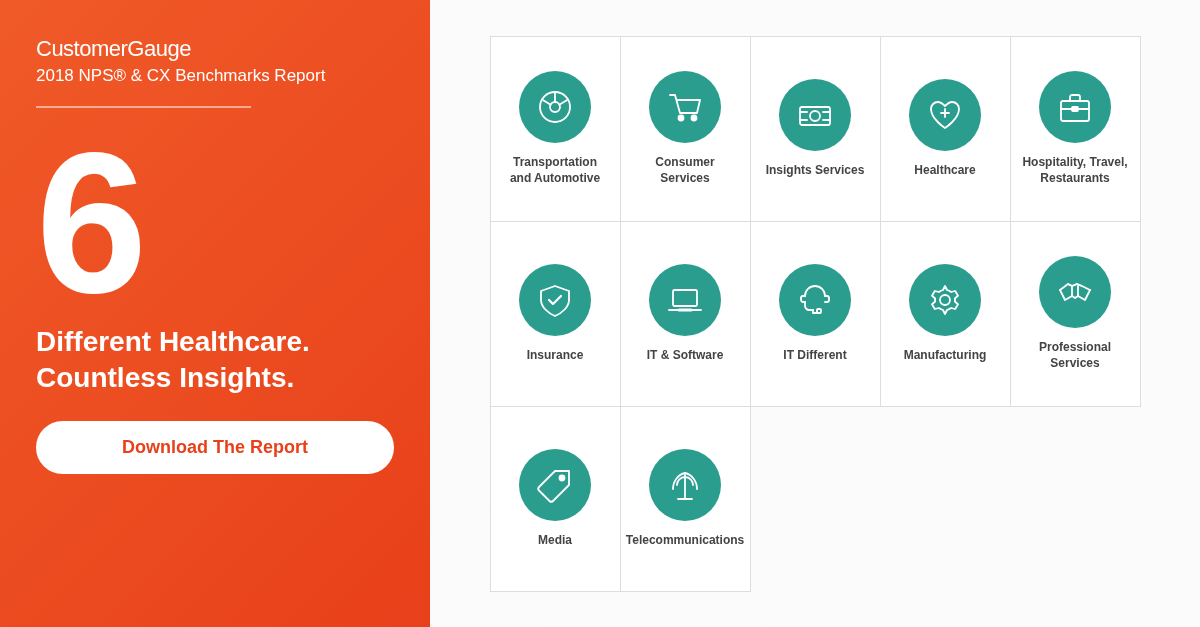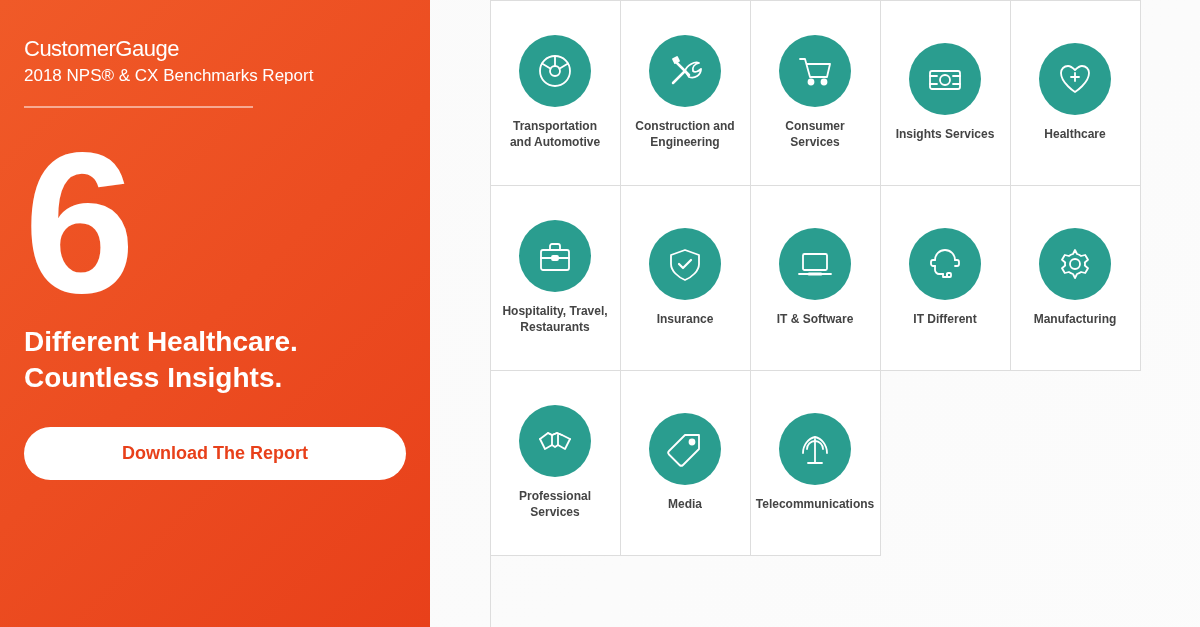--- a/index.html
+++ b/index.html
@@ -12,21 +12,21 @@
       background: #fff;
     }
 
     
     .left-panel {
       width: 430px;
       min-width: 430px;
       background: linear-gradient(135deg, #f05a28 0%, #e8401a 100%);
       display: flex;
       flex-direction: column;
-      padding: 36px 24px;
+      padding: 36px 36px;
       position: relative;
     }
 
     .brand-logo {
       font-size: 22px;
       font-weight: 900;
       color: #fff;
       letter-spacing: -0.5px;
     }
 
@@ -61,39 +61,40 @@
     .tagline {
       font-size: 28px;
       color: #fff;
       font-weight: 700;
       line-height: 1.3;
       margin-top: 16px;
     }
 
     .download-btn {
       display: inline-block;
-      margin-top: 30px;
+      margin-top: 24px;
       padding: 16px 40px;
       background: #fff;
       color: #e8401a;
       font-size: 18px;
       font-weight: 700;
       border-radius: 40px;
       text-align: center;
       cursor: pointer;
       border: none;
       text-decoration: none;
       width: 100%;
     }
 
     
     .right-panel {
       flex: 1;
       background: #fff;
       display: flex;
+      align-items: center;
       justify-content: center;
       position: relative;
       overflow: hidden;
     }
 
     
     .right-panel::before {
       content: '';
       position: absolute;
       inset: 0;
@@ -185,31 +186,20 @@
           <circle cx="20" cy="20" r="5"></circle>
           <line x1="20" y1="15" x2="20" y2="5"></line>
           <line x1="15.7" y1="17.8" x2="7" y2="12.5"></line>
           <line x1="24.3" y1="17.8" x2="33" y2="12.5"></line>
         </svg>
       </div>
       <div class="item-label">Transportation<br>and Automotive</div>
     </div>
 
 
-    <div class="grid-item">
-      <div class="icon-circle">
-        <svg viewBox="0 0 40 40">
-          <line x1="8" y1="32" x2="20" y2="20" stroke-width="2.5"></line>
-          <path d="M20,20 C22,14 30,10 34,12 C30,13 27,16 28,20 C30,22 34,20 36,18 C36,24 30,28 24,26 Z"></path>
-          <line x1="10" y1="10" x2="24" y2="24" stroke-width="2.5"></line>
-          <path d="M8,8 L12,6 L14,10 L10,12 Z" fill="white" stroke="white"></path>
-        </svg>
-      </div>
-      <div class="item-label">Construction and<br>Engineering</div>
-    </div>
 
     <div class="grid-item">
       <div class="icon-circle">
         <svg viewBox="0 0 40 40">
           <path d="M5,8 L10,8 L15,26 L32,26 L35,13 L12,13"></path>
           <circle cx="16" cy="31" r="2.5" fill="white"></circle>
           <circle cx="29" cy="31" r="2.5" fill="white"></circle>
         </svg>
       </div>
       <div class="item-label">Consumer<br>Services</div>

